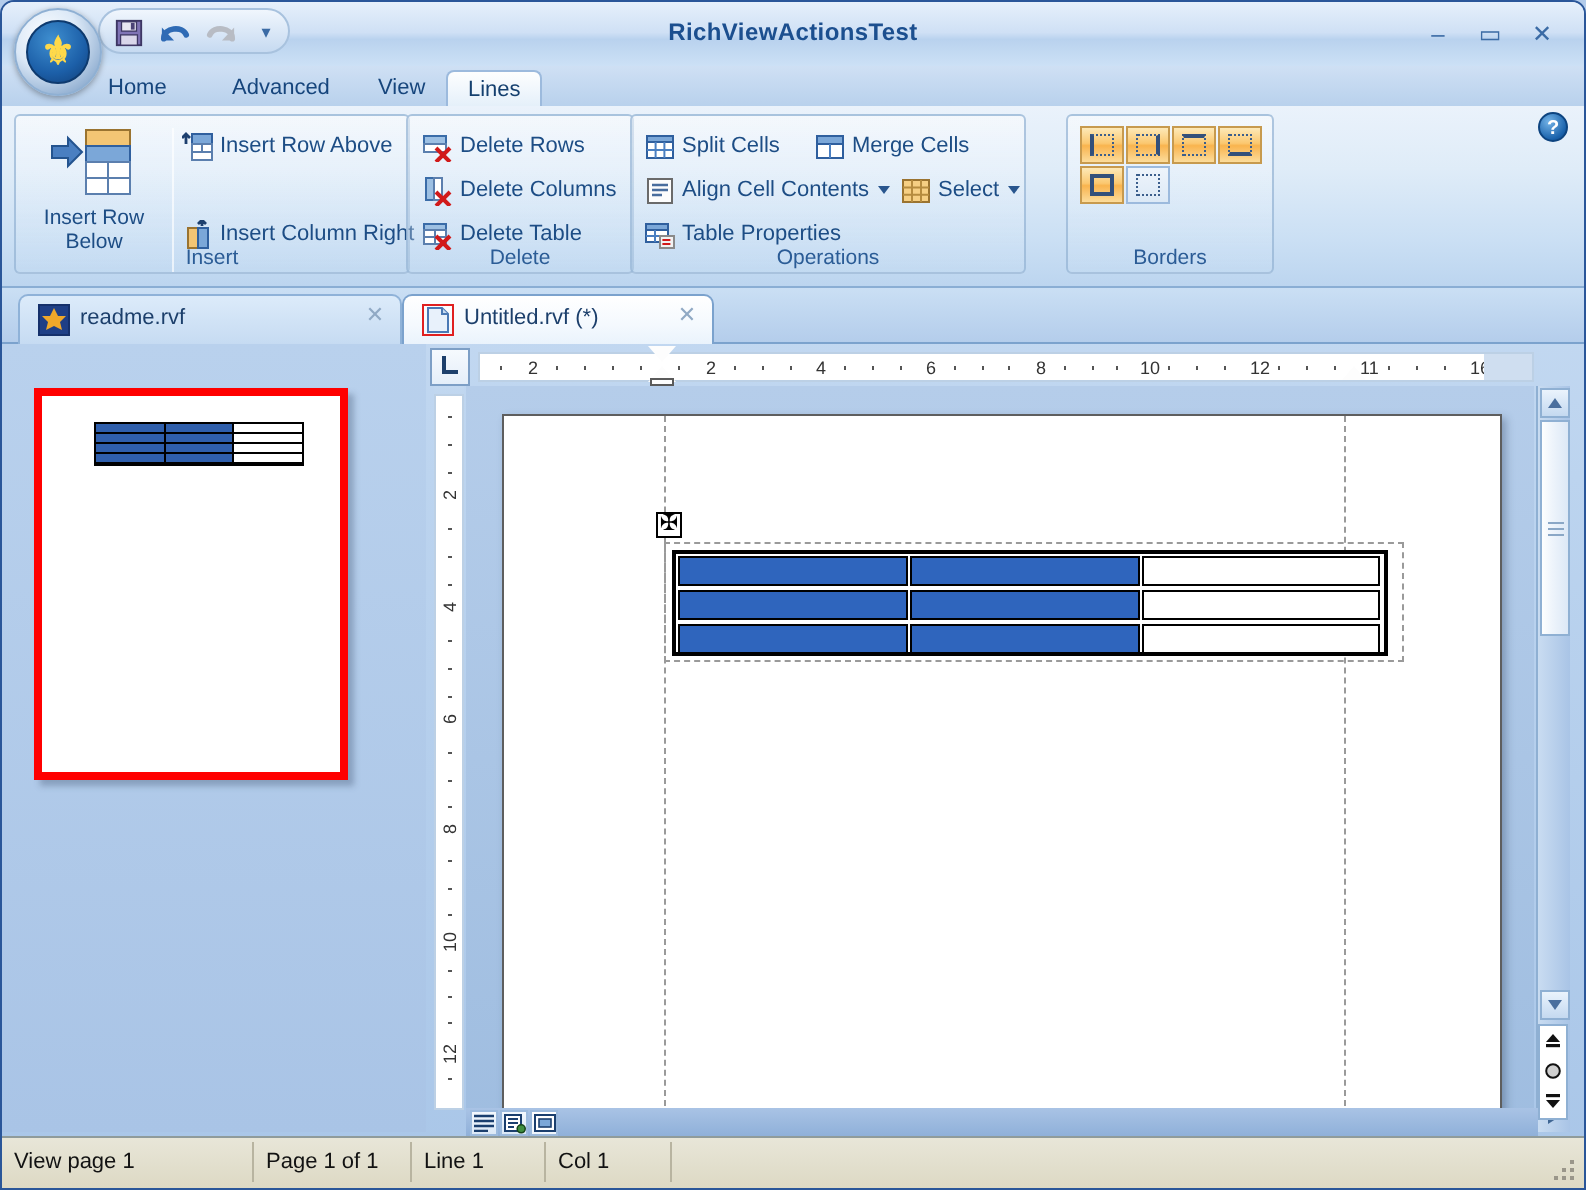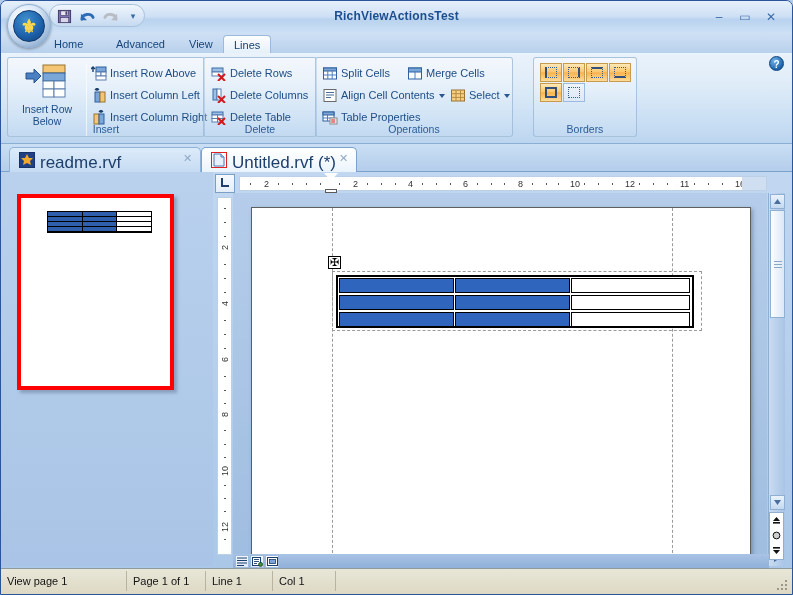--- a/index.html
+++ b/index.html
@@ -145,21 +145,21 @@
     position:absolute;top:3px;height:25px;
     background:linear-gradient(180deg,#dcebfa 0%,#c6dbf2 100%);
     border:1px solid #8fb2d8;border-bottom:none;border-radius:5px 5px 0 0;
     box-sizing:border-box;cursor:default;
   }
   .dtab.sel{
     background:linear-gradient(180deg,#ffffff 0%,#f4f9fe 60%,#eaf3fc 100%);
     border-color:#7ba2cd;z-index:3;
   }
   .dtab .dlabel{
-    position:absolute;left:30px;top:5px;font-size:17px;color:#1c3f6b;white-space:nowrap;
+    position:absolute;left:30px;top:5px;font-size:11px;color:#1c3f6b;white-space:nowrap;
   }
   .dtab .dclose{
     position:absolute;right:7px;top:5px;width:11px;height:11px;
     color:#90a9c4;font-size:11px;line-height:11px;text-align:center;
   }
   .dicon{position:absolute;left:9px;top:4px;width:16px;height:16px;}
 
   
   .thumbpane{
     position:absolute;left:0;top:171px;width:212px;height:394px;
@@ -388,30 +388,20 @@
             <rect x="5" y="1" width="10" height="5" fill="#7ba7d8" stroke="#2f5f9e"></rect>
             <rect x="5" y="6" width="5" height="4" fill="#fff" stroke="#5b7fae"></rect>
             <rect x="10" y="6" width="5" height="4" fill="#fff" stroke="#5b7fae"></rect>
             <rect x="5" y="10" width="10" height="4" fill="#fff" stroke="#5b7fae"></rect>
             <path d="M2 6 L2 1 M0 3 L2 1 L4 3" stroke="#1d3f6e" stroke-width="1.4" fill="none"></path>
           </svg>
         </span>
         <span>Insert Row Above</span>
       </div>
 
-      <div class="item" style="left:82px;top:28px;">
-        <span class="ic">
-          <svg width="16" height="15" viewBox="0 0 16 15">
-            <rect x="4" y="4" width="5" height="10" fill="#7ba7d8" stroke="#2f5f9e"></rect>
-            <rect x="9" y="4" width="5" height="10" fill="#f3c574" stroke="#9a7330"></rect>
-            <path d="M6 3 L6 0 M4 2 L6 0 L8 2" stroke="#1d3f6e" stroke-width="1.4" fill="none"></path>
-          </svg>
-        </span>
-        <span>Insert Column Left</span>
-      </div>
 
       <div class="item" style="left:82px;top:50px;">
         <span class="ic">
           <svg width="16" height="15" viewBox="0 0 16 15">
             <rect x="3" y="4" width="5" height="10" fill="#f3c574" stroke="#9a7330"></rect>
             <rect x="8" y="4" width="5" height="10" fill="#7ba7d8" stroke="#2f5f9e"></rect>
             <path d="M10 3 L10 0 M8 2 L10 0 L12 2" stroke="#1d3f6e" stroke-width="1.4" fill="none"></path>
           </svg>
         </span>
         <span>Insert Column Right</span>

